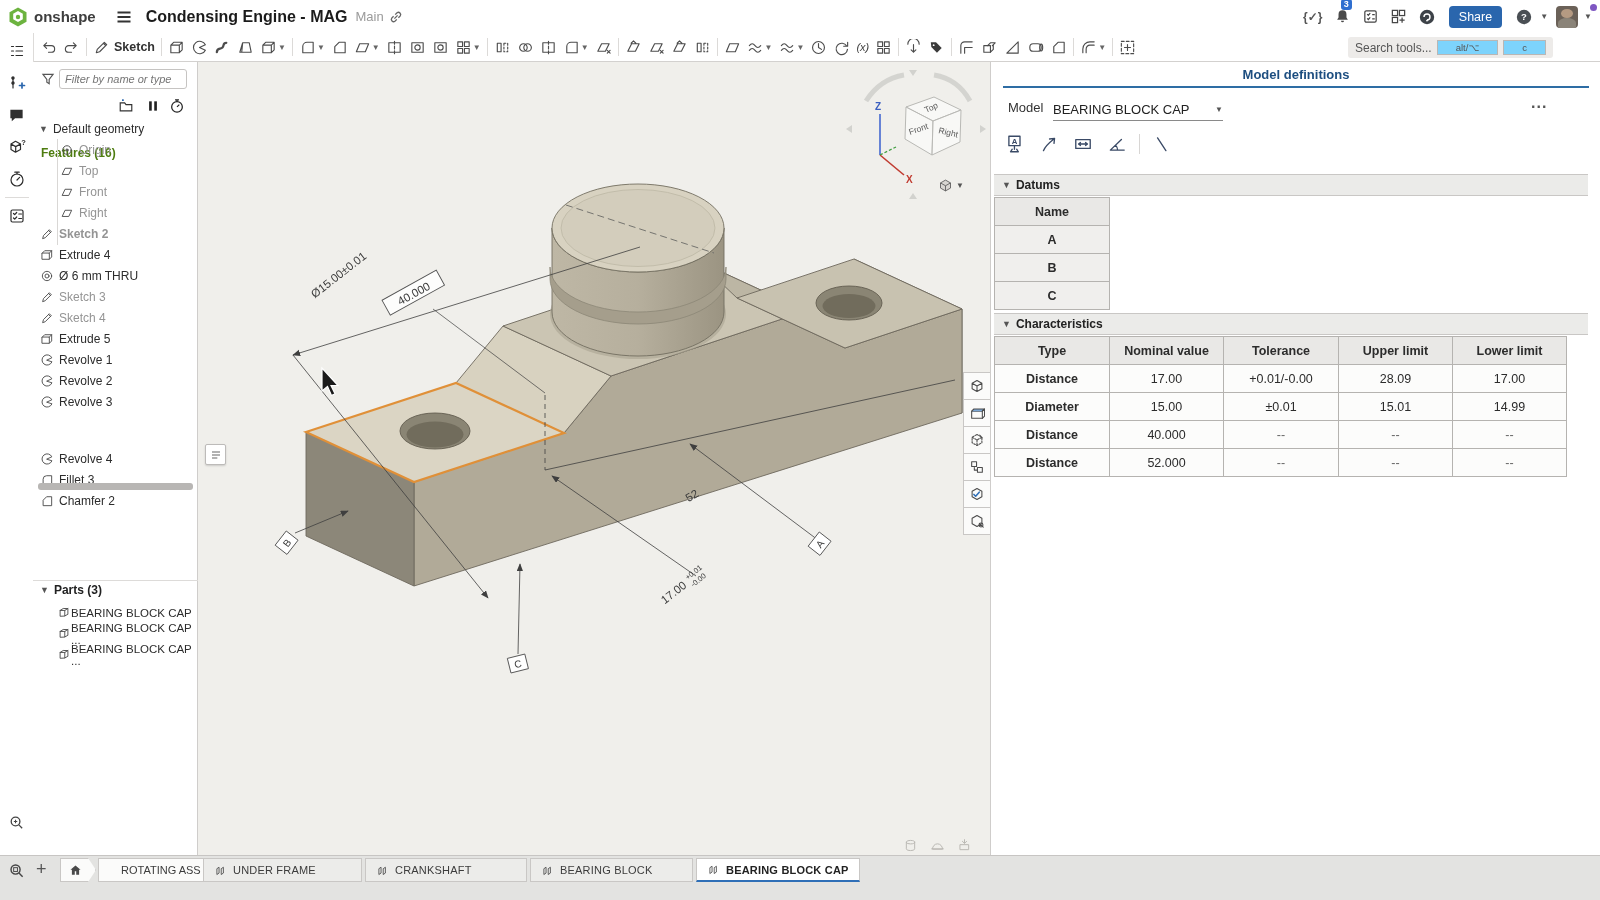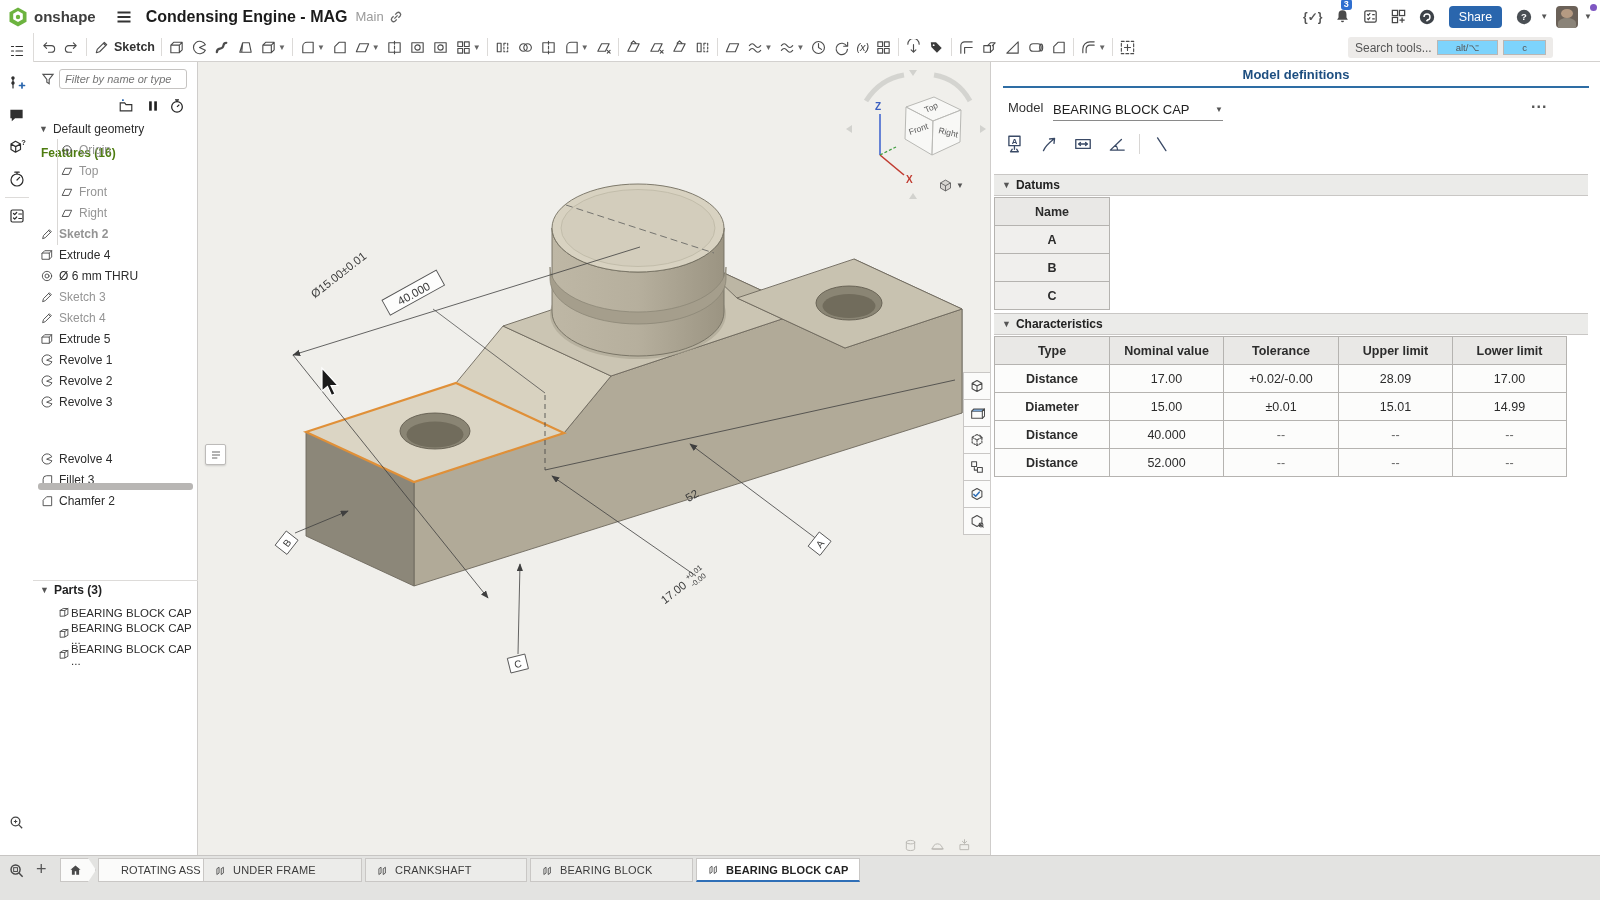--- a/index.html
+++ b/index.html
@@ -888,21 +888,21 @@
           <div class="cell hdr" style="width: 114px;">Type</div>
           <div class="cell hdr" style="width: 113px;">Nominal value</div>
           <div class="cell hdr" style="width: 114px;">Tolerance</div>
           <div class="cell hdr" style="width: 113px;">Upper limit</div>
           <div class="cell hdr" style="width: 113px;">Lower limit</div>
         </div>
       <div>
           <div class="rp-row">
             <div class="cell namecol" style="width: 114px; background: rgb(252, 252, 251);">Distance</div>
             <div class="cell" style="width: 113px;">17.00</div>
-            <div class="cell" style="width: 114px;">+0.02/-0.00</div>
+            <div class="cell" style="width: 114px;">+0.01/-0.00</div>
             <div class="cell" style="width: 113px;">28.09</div>
             <div class="cell" style="width: 113px;">17.00</div>
           </div>
           <div class="rp-row">
             <div class="cell namecol" style="width: 114px; background: rgb(252, 252, 251);">Diameter</div>
             <div class="cell" style="width: 113px;">15.00</div>
             <div class="cell" style="width: 114px;">±0.01</div>
             <div class="cell" style="width: 113px;">15.01</div>
             <div class="cell" style="width: 113px;">14.99</div>
           </div>

